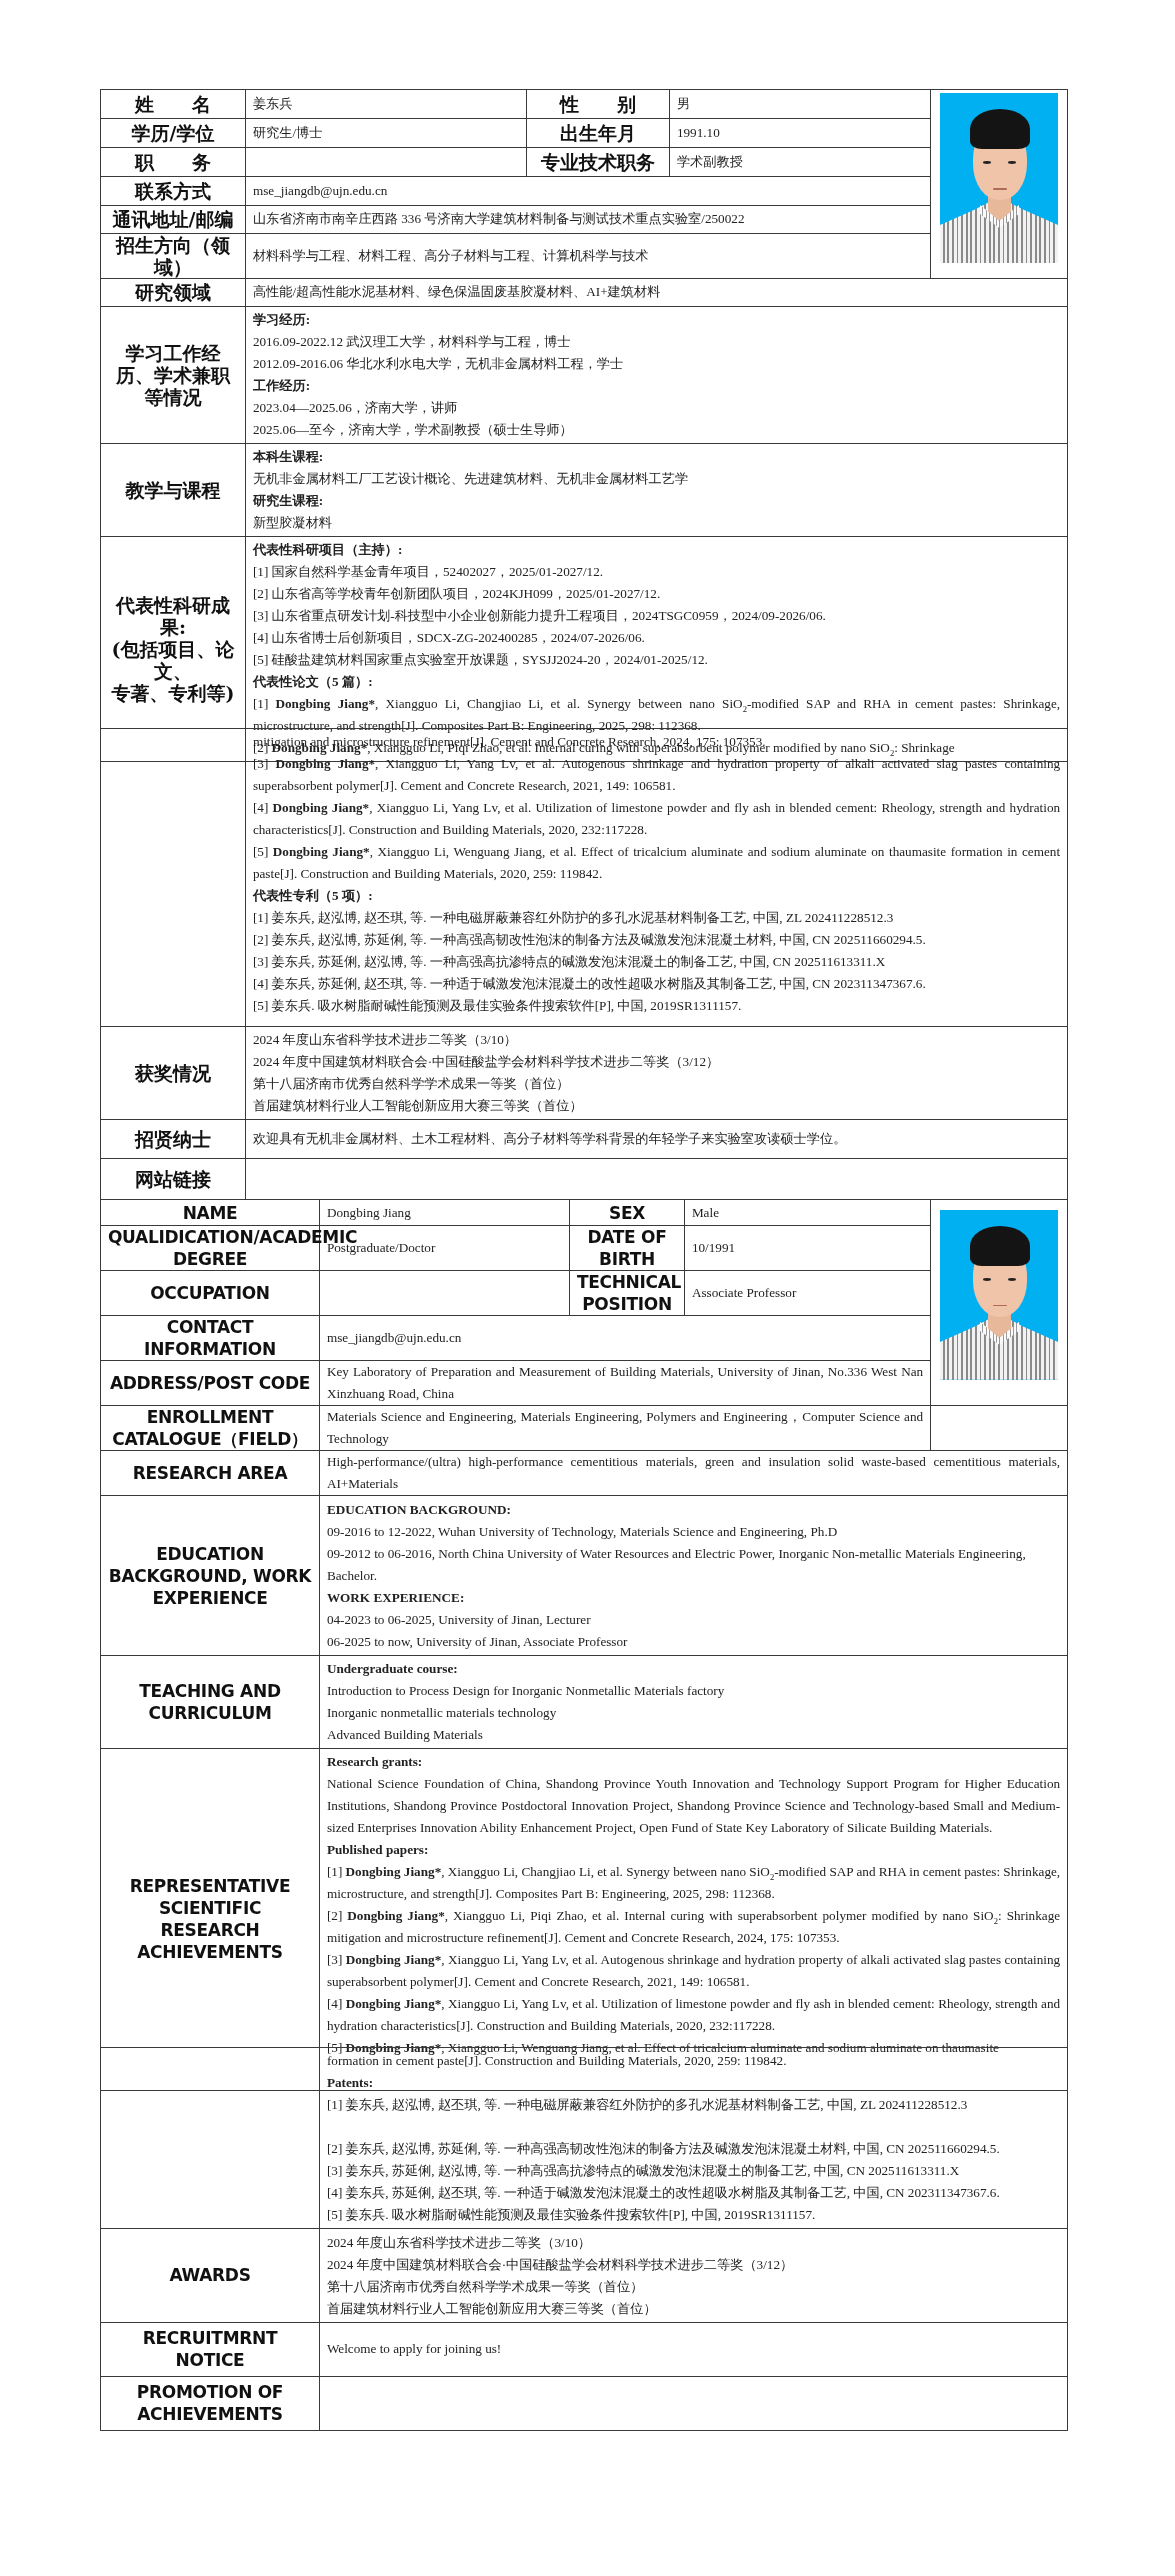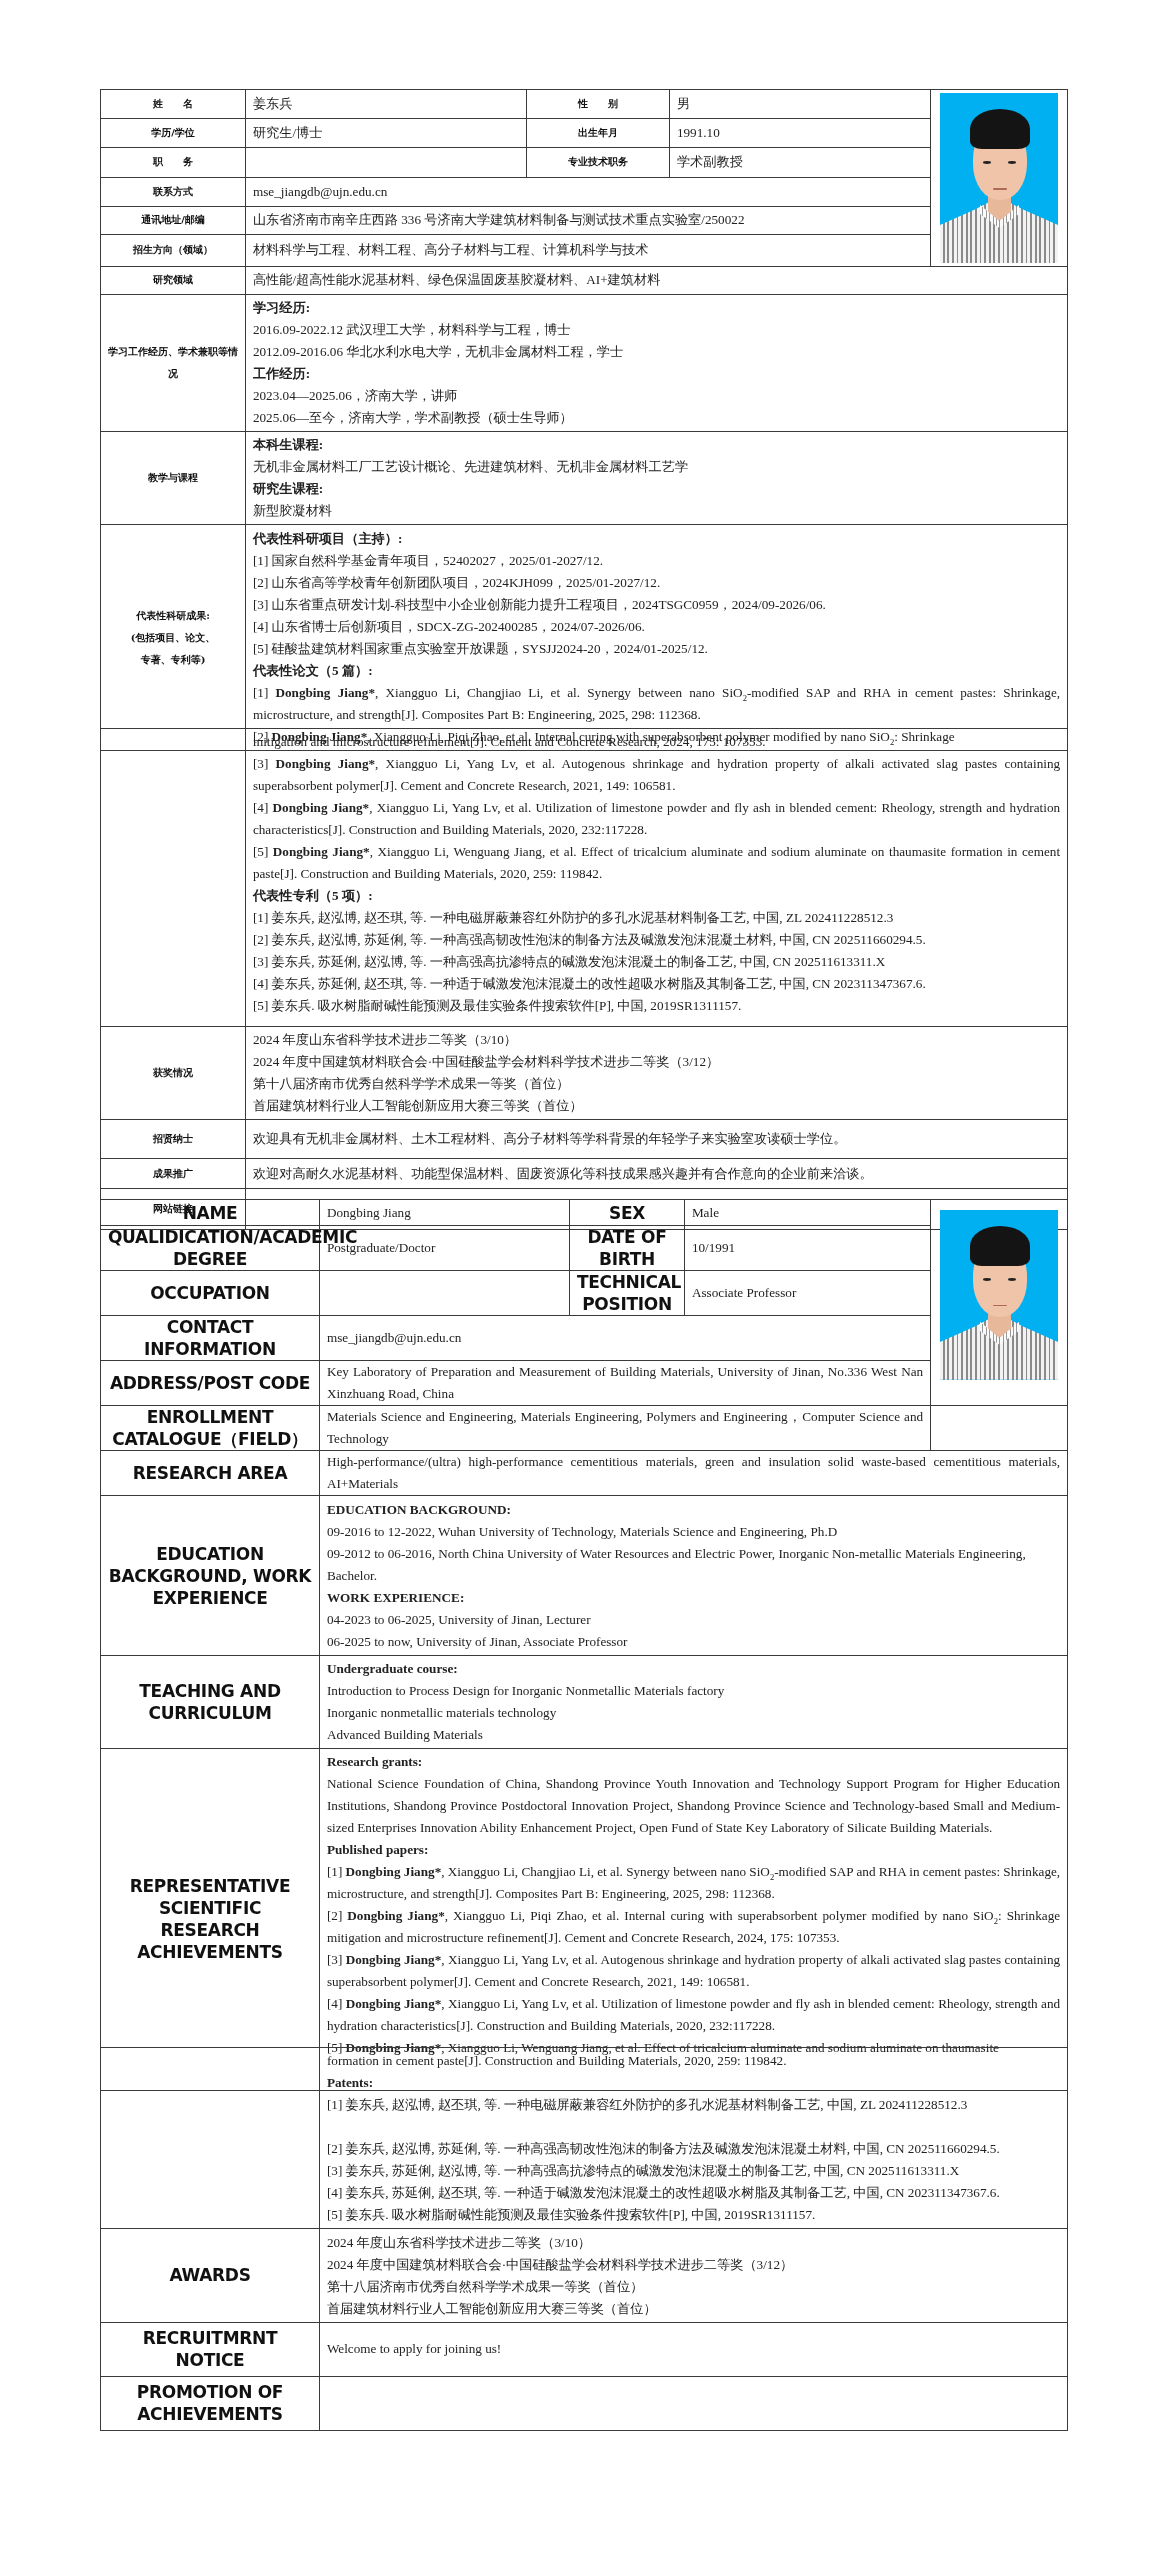--- a/index.html
+++ b/index.html
@@ -1,20 +1,20 @@
 <!DOCTYPE html>
 <html style="font-size:9.2px"><head>
 <meta charset="utf-8">
 <style>
   html, body { margin: 0; padding: 0; background: #ffffff; }
   body { width: 1176px; height: 2576px; position: relative; overflow: hidden;
          font-family: "Liberation Serif", "DejaVu Serif", serif; color: #111; }
   table { border-collapse: collapse; position: absolute; left: 100px; width: 967px; table-layout: fixed; }
   td { border: 1.1px solid #3a3a3a; padding: 0 6.9px; vertical-align: middle; font-size: 13.2px; line-height: 22px; }
-  .lbl { text-align: center; font-weight: bold; font-family: "DejaVu Serif", "Liberation Serif", serif; font-size: 10px; }
+  .lbl { text-align: center; font-weight: bold; font-family: "DejaVu Serif", "Liberation Serif", serif; font-size: 19px; }
   .lbl-en { text-align: center; font-weight: bold; font-family: "DejaVu Sans", "Liberation Sans", sans-serif; font-size: 17px; letter-spacing: -0.3px; line-height: 22px; }
   .val { color: #222; }
   .val-top { vertical-align: top; padding-top: 2.3px; padding-bottom: 2px; }
   .b { font-weight: bold; }
   .just { text-align: justify; }
   .line { display: block; }
   .photo-cell { text-align: center; padding: 2.9px 4.6px; vertical-align: top; }
   .photo { width: 118px; height: 170px; margin: 0 auto; background: #00b0f0; position: relative; overflow: hidden; }
   .photo .shirt { position: absolute; left: 0; right: 0; bottom: 0; height: 63px;
      background: repeating-linear-gradient(90deg, #f2f2f2 0 2.9px, #8a8a8a 2.9px 4.6px);
@@ -161,24 +161,20 @@
       <span class="line">2024 年度山东省科学技术进步二等奖（3/10）</span>
       <span class="line">2024 年度中国建筑材料联合会·中国硅酸盐学会材料科学技术进步二等奖（3/12）</span>
       <span class="line">第十八届济南市优秀自然科学学术成果一等奖（首位）</span>
       <span class="line">首届建筑材料行业人工智能创新应用大赛三等奖（首位）</span>
     </td>
   </tr>
   <tr style="height:39px">
     <td class="lbl">招贤纳士</td>
     <td class="val">欢迎具有无机非金属材料、土木工程材料、高分子材料等学科背景的年轻学子来实验室攻读硕士学位。</td>
   </tr>
-  <tr style="height:30px">
-    <td class="lbl">成果推广</td>
-    <td class="val">欢迎对高耐久水泥基材料、功能型保温材料、固废资源化等科技成果感兴趣并有合作意向的企业前来洽谈。</td>
-  </tr>
   <tr style="height:41px">
     <td class="lbl">网站链接</td>
     <td class="val"></td>
   </tr>
 </tbody>
   </table>
 
 <table style="top:1199px;">
   <colgroup>
     <col style="width:219px">

